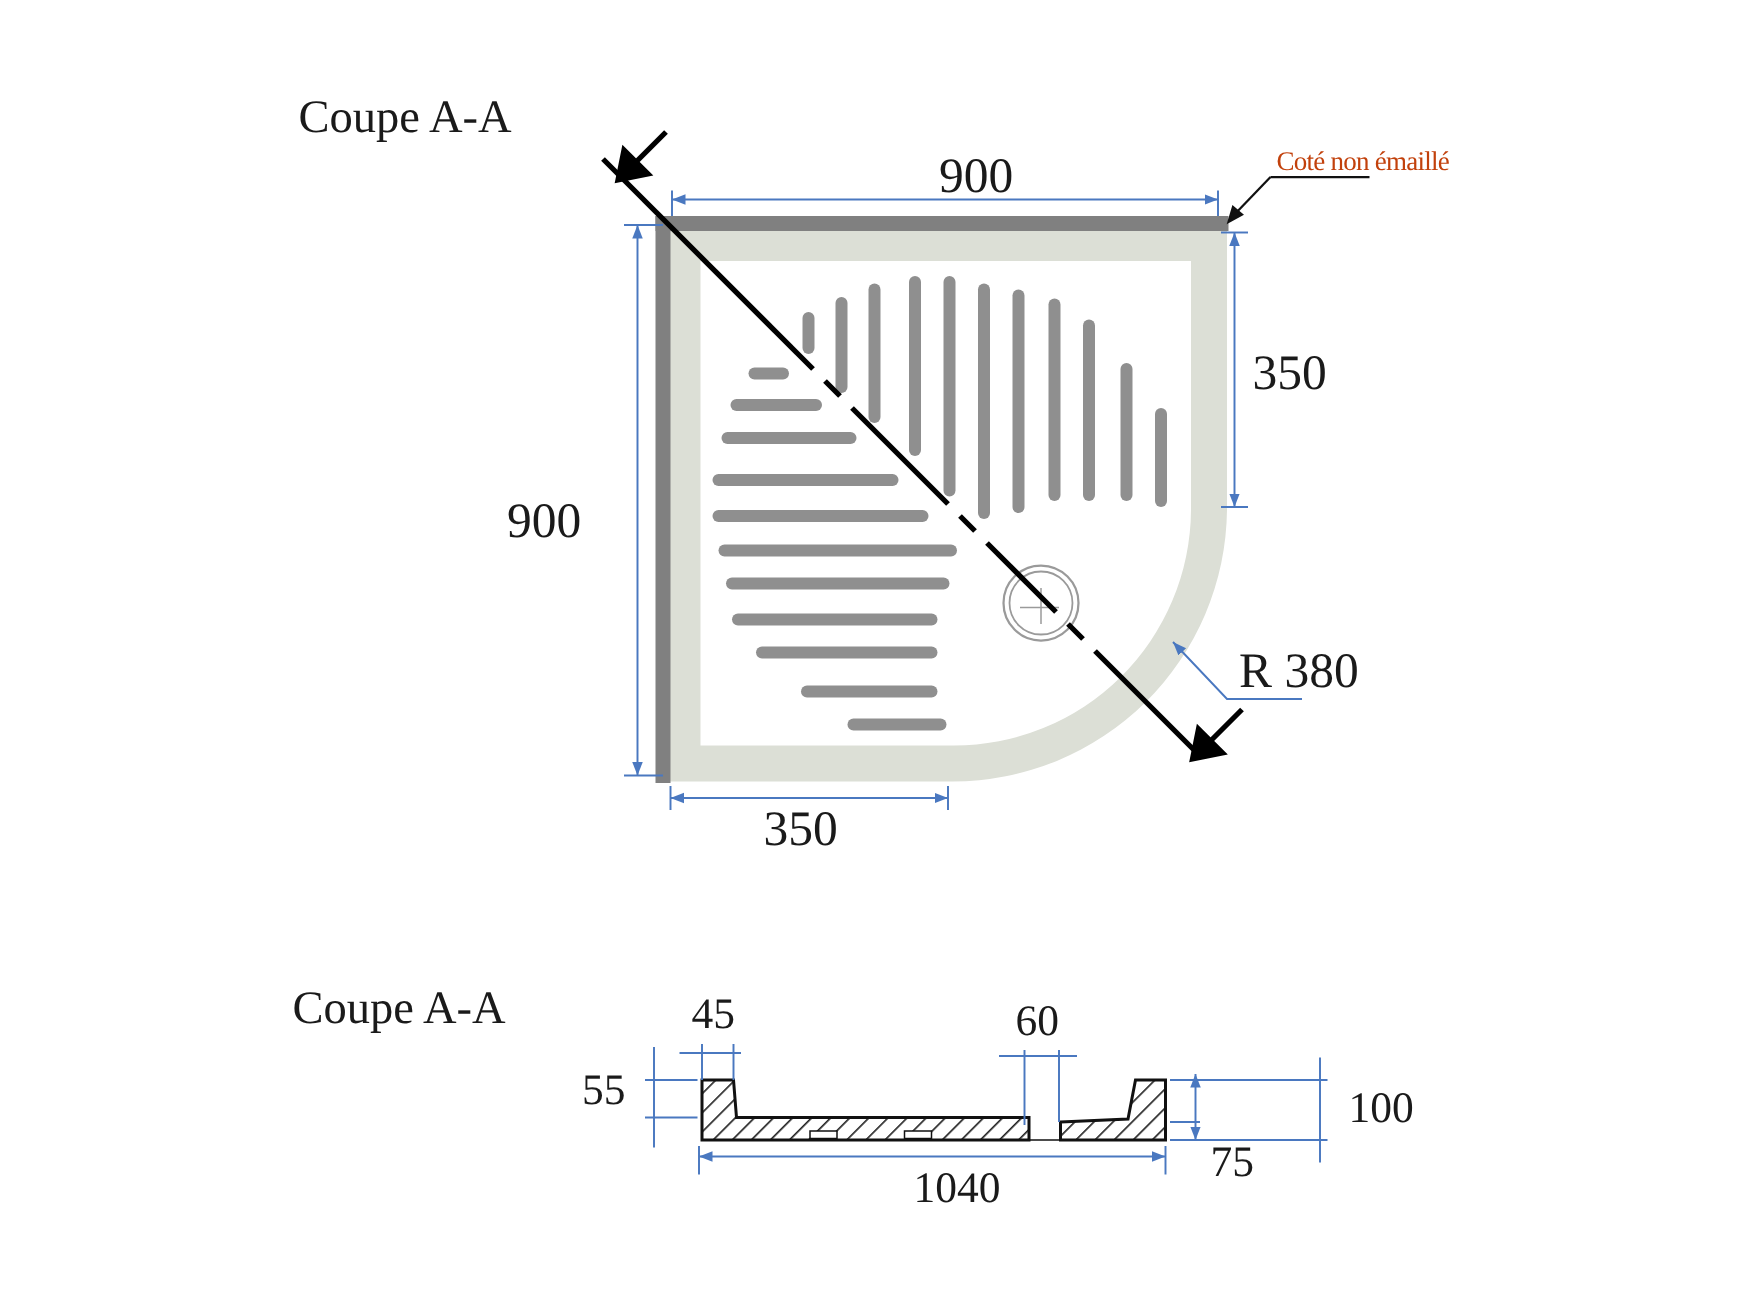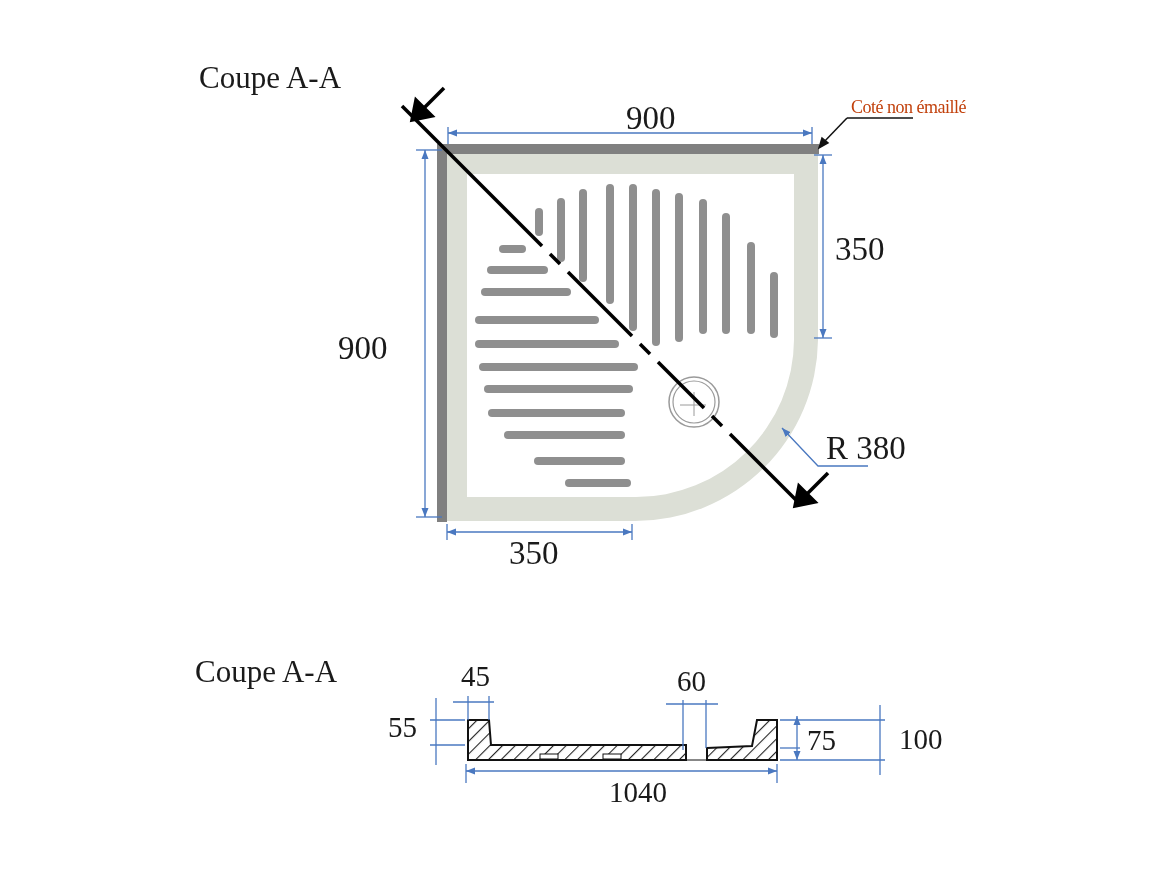--- a/index.html
+++ b/index.html
@@ -156,15 +156,15 @@
 <div class="lbl dim" style="left:338px;top:330px;">900</div>
 <div class="lbl dim" style="left:835px;top:231px;">350</div>
 <div class="lbl dim" style="left:509px;top:535px;">350</div>
 <div class="lbl dim" style="left:826px;top:430px;">R 380</div>
 <div class="lbl note" style="left:851px;top:97px;">Coté non émaillé</div>
 
 <div class="lbl title" style="left:195px;top:654px;">Coupe A-A</div>
 <div class="lbl dim-sm" style="left:461px;top:660px;">45</div>
 <div class="lbl dim-sm" style="left:388px;top:711px;">55</div>
 <div class="lbl dim-sm" style="left:677px;top:665px;">60</div>
-<div class="lbl dim-sm" style="left:807px;top:724px;">75</div>
+<div class="lbl dim-sm" style="left:807px;top:759px;">75</div>
 <div class="lbl dim-sm" style="left:887px;top:723px;margin-left:12px;">100</div>
 <div class="lbl dim-sm" style="left:609px;top:776px;text-align:center;">1040</div>
 
 </body></html>

